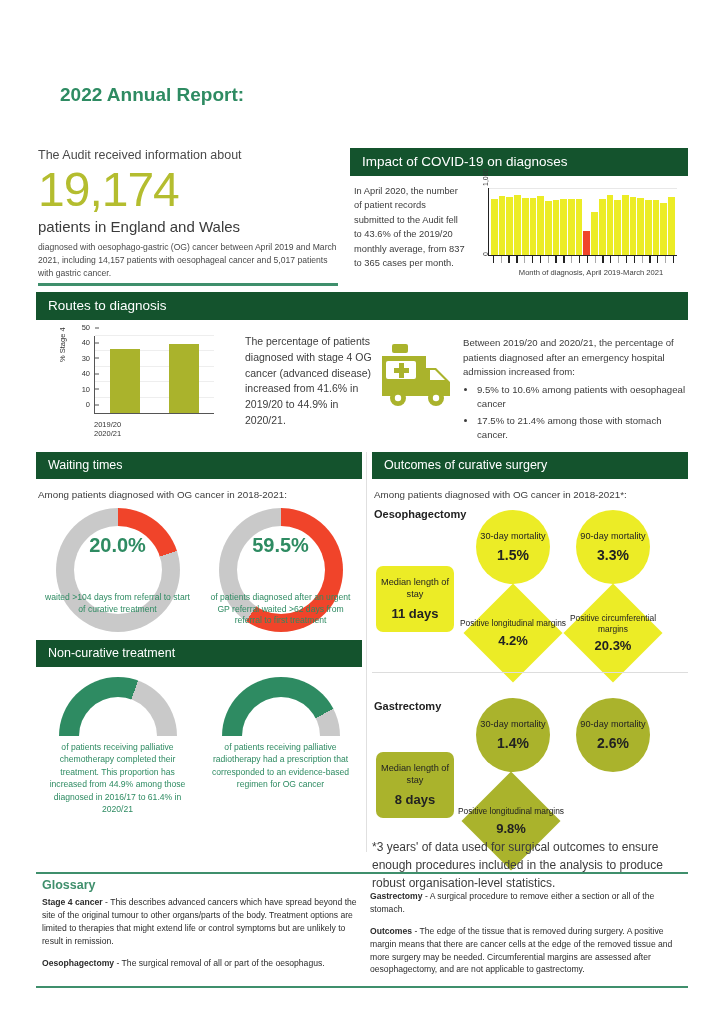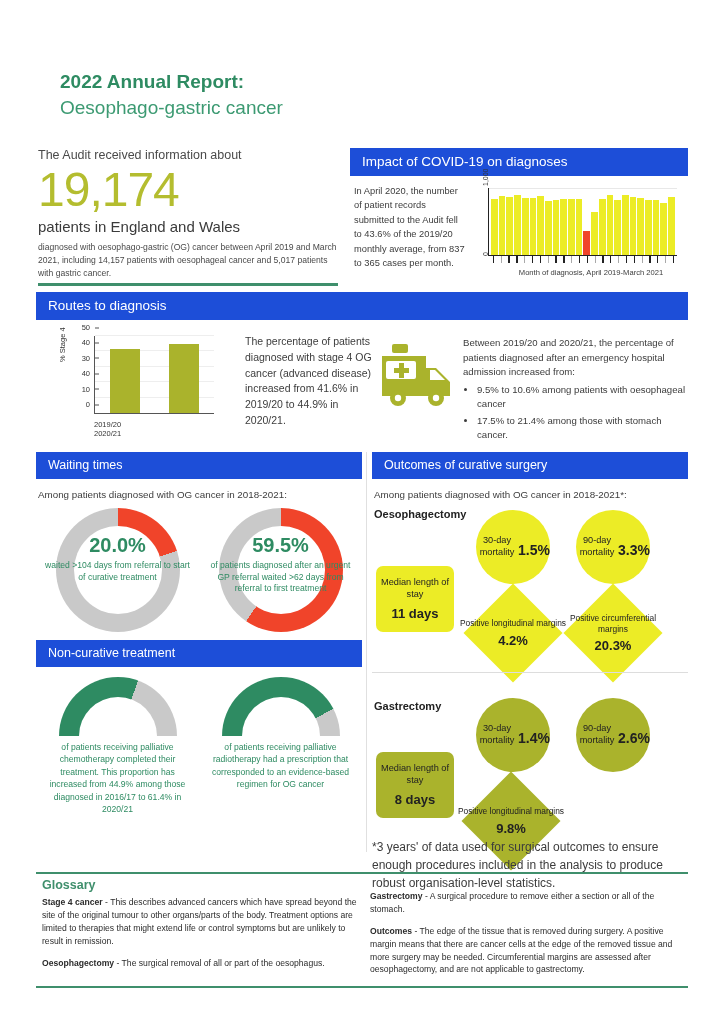--- a/index.html
+++ b/index.html
@@ -19,21 +19,21 @@
     padding-left:22px;
   }
   .logo-nogca { color:#fff; font-size:31px; font-weight:bold; letter-spacing:.5px; }
   .logo-divider { width:2px; height:40px; background:#cfe4da; margin:0 10px 0 12px; }
   .logo-sub { color:#fff; font-size:11.5px; line-height:1.35; }
   .title-block { padding-left:24px; display:flex; flex-direction:column; justify-content:center; }
   .title-main { color:#2e8b62; font-size:19px; font-weight:bold; line-height:1.35; }
   .title-sub  { color:#3c9a72; font-size:19px; font-weight:normal; line-height:1.4; }
 
   
-  .bar { background:#1d4ed8; color:#fff; font-size:13.5px; padding:6px 12px 7px 12px; }
+  .bar { background:#14532d; color:#fff; font-size:13.5px; padding:6px 12px 7px 12px; }
   .bar.small { font-size:12.5px; }
 
   
   .stats { position:absolute; left:38px; top:148px; width:300px; }
   .stats .lead { font-size:12.5px; color:#4a4a4a; }
   .bignum { font-size:48px; color:#b4bd2f; font-weight:300; line-height:1.08; letter-spacing:-1px; margin:2px 0 2px 0;}
   .stats .sub { font-size:15px; color:#3b3b3b; margin-bottom:6px;}
   .stats .fine { font-size:8.6px; color:#4a4a4a; line-height:1.5; }
   .green-rule { position:absolute; left:38px; top:283px; width:300px; height:3px; background:#3f8f6c;}
 
@@ -94,41 +94,42 @@
   .donut { position:relative; width:124px; height:124px; }
   .donut .ring { width:124px; height:124px; border-radius:50%; }
   .donut .hole {
     position:absolute; left:18px; top:18px; width:88px; height:88px;
     border-radius:50%; background:#fff;
   }
   .donut .inner {
     position:absolute; left:0; top:0; width:124px; height:124px;
     display:flex; flex-direction:column; align-items:center; justify-content:flex-start;
     padding-top:26px;
+    gap:32px;
   }
   .donut .pct { font-size:20px; font-weight:bold; color:#2e8b62; }
   .donut .cap { font-size:8.6px; color:#2e8b62; text-align:center; line-height:1.35; width:148px; margin-top:3px;}
 
   
   .gauge-row { display:flex; justify-content:space-around; padding-top:10px;}
   .gauge { width:150px; display:flex; flex-direction:column; align-items:center;}
   .gauge .arcwrap { position:relative; width:118px; height:60px; overflow:hidden; }
   .gauge .arc { position:absolute; left:0; top:0; width:118px; height:118px; border-radius:50%; }
   .gauge .arc-hole { position:absolute; left:20px; top:20px; width:78px; height:78px; border-radius:50%; background:#fff;}
   .gauge .gpct { font-size:16.5px; font-weight:bold; color:#2e8b62; margin-top:-22px; }
   .gauge .gcap { font-size:8.6px; color:#2e8b62; text-align:center; line-height:1.45; margin-top:7px; width:140px;}
 
   
   .proc-label { font-size:11px; font-weight:bold; color:#222; }
   .proc { position:relative; height:176px; }
   .los { position:absolute; border-radius:7px; display:flex; flex-direction:column;
          align-items:center; justify-content:center; }
   .los .l1 { font-size:9.2px; color:#222; line-height:1.3; text-align:center;}
   .los .l2 { font-size:13px; font-weight:bold; color:#222; margin-top:6px;}
-  .circ { position:absolute; border-radius:50%; display:flex; flex-direction:row;
+  .circ { position:absolute; border-radius:50%; display:flex; flex-direction:column;
           align-items:center; justify-content:center;}
   .circ .c1 { font-size:9.2px; color:#222; line-height:1.3; text-align:center;}
   .circ .c2 { font-size:14px; font-weight:bold; color:#222; margin-top:5px;}
   .dia { position:absolute; transform:rotate(45deg); }
   .dia .inner2 { transform:rotate(-45deg); width:100%; height:100%; display:flex;
                  flex-direction:column; align-items:center; justify-content:center;}
   .dia .d1 { font-size:8.4px; color:#222; line-height:1.25; text-align:center; width:118px;}
   .dia .d2 { font-size:13px; font-weight:bold; color:#222; margin-top:4px;}
   .hdiv { position:absolute; left:372px; top:672px; width:316px; height:1px; background:#ddd;}
   .footnote { position:absolute; left:372px; top:838px; width:316px; font-size:12px;
@@ -144,21 +145,20 @@
   .gloss-left b, .gloss-right b { font-weight:bold; }
 </style>
 </head>
 <body>
 
 <div class="page">
 
   <div class="header">
     <div class="title-block">
       <div class="title-main">2022 Annual Report:</div>
-      <div class="title-sub">Oesophago-gastric cancer</div>
     </div>
   </div>
 
   <div class="stats">
     <div class="lead">The Audit received information about</div>
     <div class="bignum">19,174</div>
     <div class="sub">patients in England and Wales</div>
     <div class="fine">diagnosed with oesophago-gastric (OG) cancer between April 2019 and March 2021, including 14,157 patients with oesophageal cancer and 5,017 patients with gastric cancer.</div>
   </div>
   <div class="green-rule"></div>

